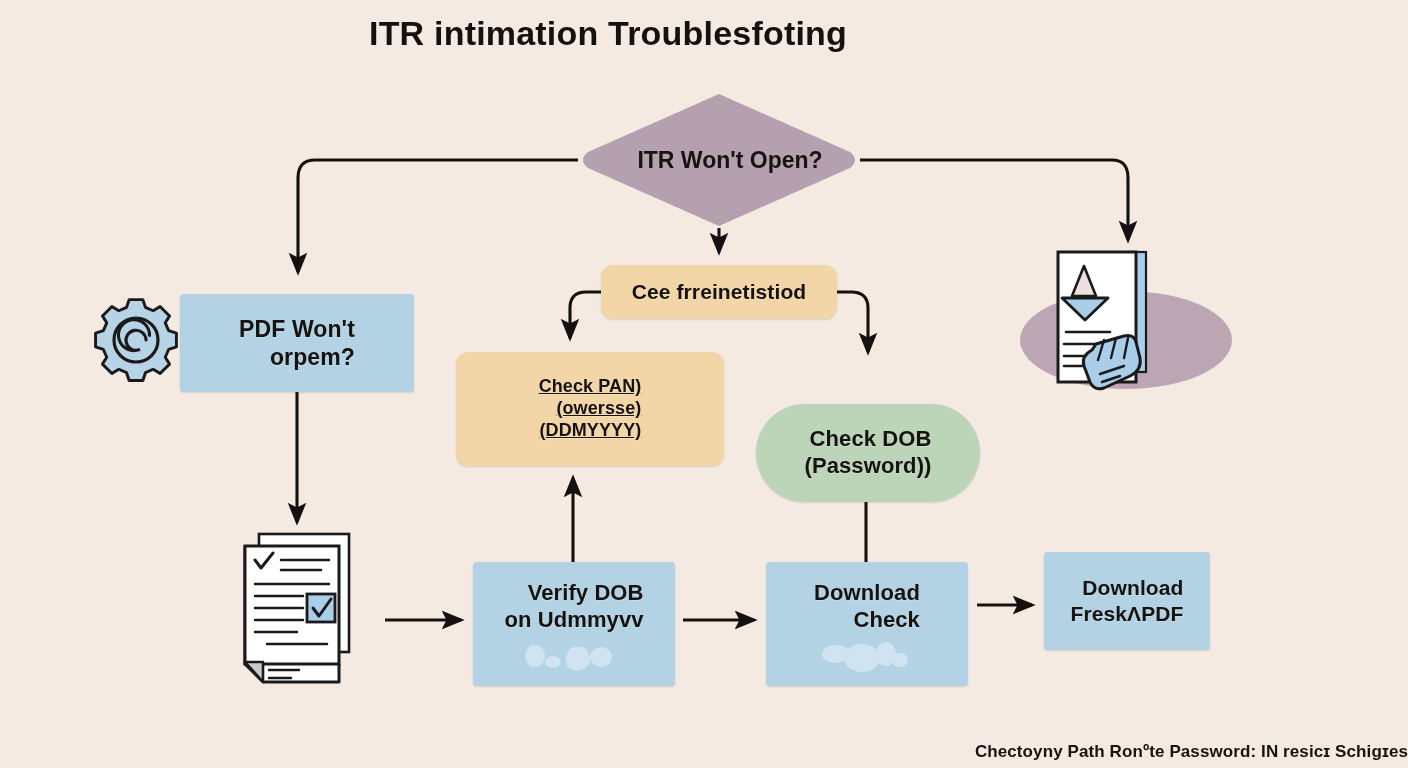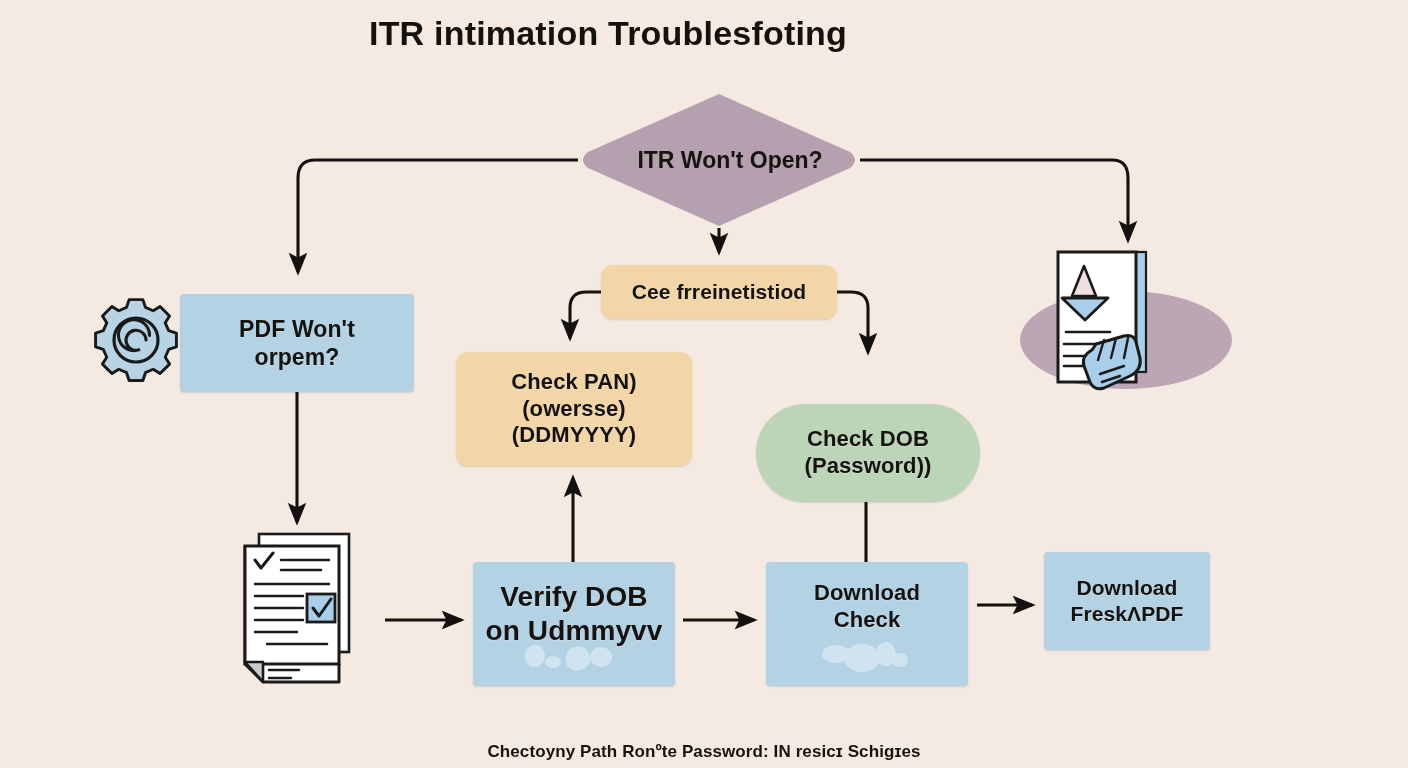--- a/index.html
+++ b/index.html
@@ -26,21 +26,21 @@
     width: 1408px;
     height: 768px;
     pointer-events: none;
   }
   .node {
     position: absolute;
     box-sizing: border-box;
     display: flex;
     align-items: center;
     justify-content: center;
-    text-align: center;
+    text-align: right;
     color: #15120f;
     font-weight: bold;
     line-height: 1.22;
     letter-spacing: 0.1px;
     text-shadow: 0 1px 0 rgba(255,255,255,0.25);
   }
   .node-blue {
     background: #b3d3e4;
     border-radius: 4px;
     box-shadow: 0 1px 2px rgba(80,70,60,0.18);
@@ -69,21 +69,21 @@
     color: #14110e;
     letter-spacing: 0.2px;
   }
 
   
   #footer-caption {
     position: absolute;
     left: 0;
     top: 742px;
     width: 1408px;
-    text-align: center;
+    text-align: right;
     font-size: 17px;
     font-weight: bold;
     color: #17130f;
     letter-spacing: 0.1px;
   }
 
   
   #decision-node {
     position: absolute;
     left: 578px;
@@ -111,30 +111,31 @@
   
   #node-pdf {
     left: 180px; top: 294px; width: 234px; height: 98px;
     font-size: 23px;
   }
   #node-credentials {
     left: 601px; top: 265px; width: 236px; height: 54px;
     font-size: 21px;
   }
   #node-pan {
-    left: 456px; top: 352px; width: 236px; height: 114px;
-    font-size: 22px;
+    left: 456px; top: 352px; width: 268px; height: 114px;
+    font-size: 18px;
+    text-decoration: underline;
   }
   #node-dob {
     left: 756px; top: 368px; width: 224px; height: 98px;
     font-size: 22px;
   }
   #node-verify {
     left: 473px; top: 562px; width: 202px; height: 124px;
-    font-size: 28px;
+    font-size: 22px;
     align-items: flex-start;
     padding-top: 18px;
   }
   #node-download-portal {
     left: 766px; top: 562px; width: 202px; height: 124px;
     font-size: 22px;
     align-items: flex-start;
     padding-top: 18px;
   }
   #node-fresh-pdf {

